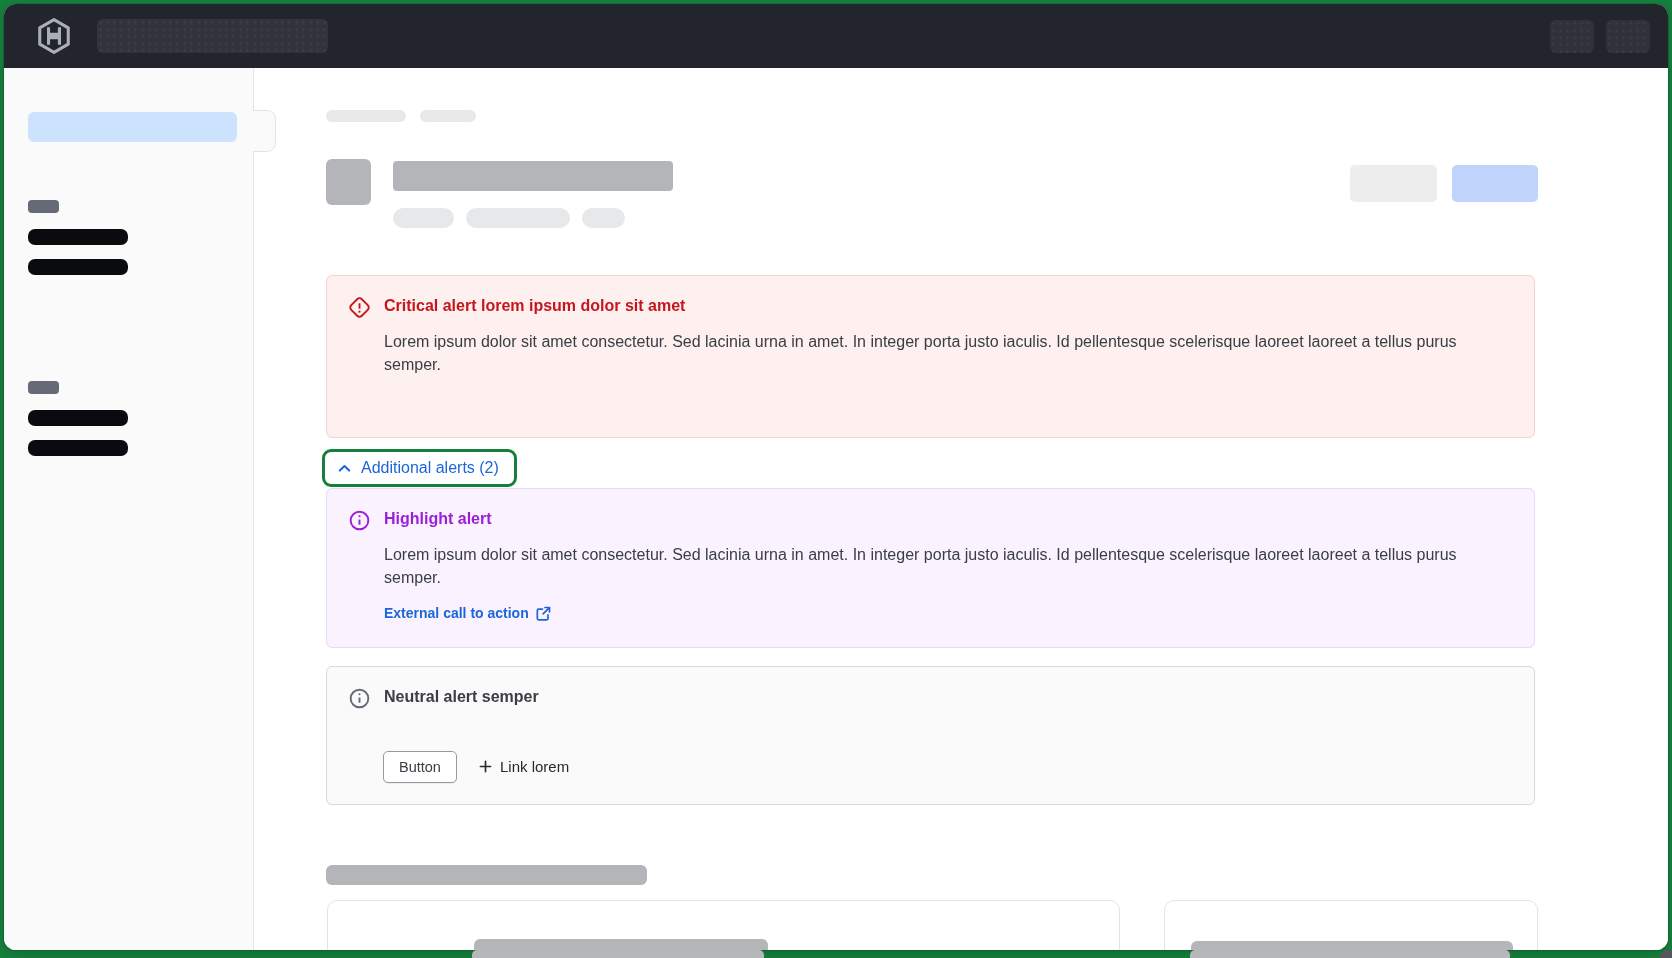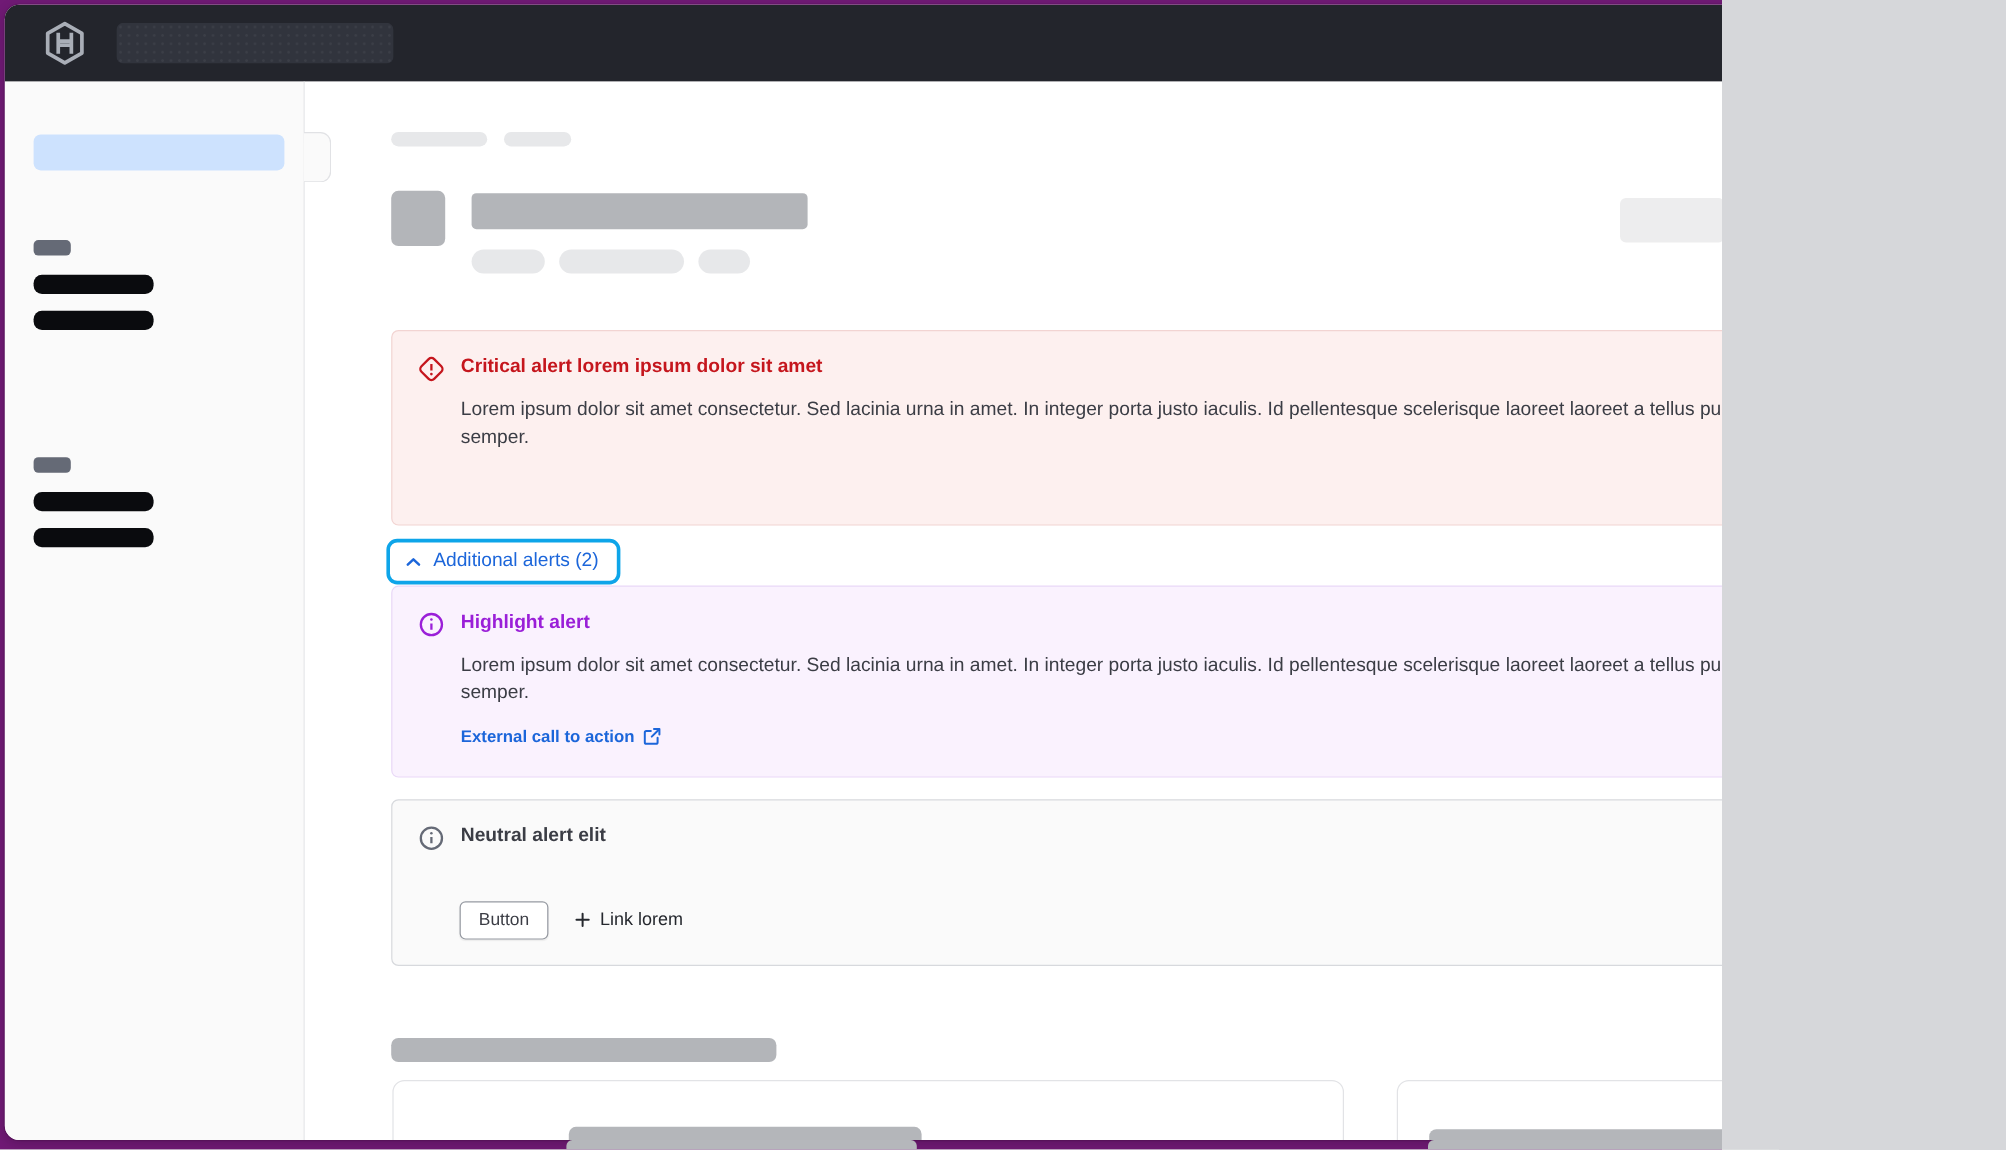--- a/index.html
+++ b/index.html
@@ -1,16 +1,16 @@
 <!DOCTYPE html>
 <html><head>
 <meta charset="utf-8">
 <style>
   html,body{margin:0;padding:0;background:#d6d7da;font-family:"Liberation Sans",sans-serif;}
-  #canvas{position:relative;width:1435px;height:958px;background:#701a75;overflow:hidden;}
+  #canvas{position:relative;width:1672px;height:958px;background:#15803d;overflow:hidden;}
   .window{position:absolute;left:4px;top:4px;width:1664px;height:946px;background:#ffffff;
           border-radius:12px;overflow:hidden;box-shadow:0 0 0 1px rgba(0,0,0,.10),0 3px 10px rgba(0,0,0,.18);}
   
   .topnav{position:absolute;left:0;top:0;width:100%;height:64px;background:#23252c;}
   .logo{position:absolute;left:31px;top:13px;width:38px;height:38px;color:#a9aeb7;}
   .nav-skel{position:absolute;left:93px;top:15px;width:231px;height:34px;border-radius:6px;background:#31343d;}
   .nav-sq{position:absolute;top:16px;width:44px;height:33px;border-radius:6px;background:#2f323b;}
   .nav-sq.one{left:1546px;} .nav-sq.two{left:1602px;}
   .dots-dark{background-image:radial-gradient(rgba(255,255,255,.05) 1px, transparent 1.2px);background-size:7px 7px;}
   .dots-light{background-image:radial-gradient(rgba(120,120,130,.12) 1px, transparent 1.2px);background-size:7px 7px;}
@@ -42,21 +42,21 @@
   .alert.highlight .a-icon{color:#9a1fd8;}
   .alert.neutral{top:598px;height:139px;background:#fafafa;border-color:#d7d9dd;}
   .alert.neutral .a-title{color:#3b3d45;}
   .alert.neutral .a-icon{color:#656a76;}
   .btn-secondary{display:inline-block;background:#ffffff;border:1px solid #969aa2;border-radius:5px;
       padding:7px 15px;font-size:14.5px;color:#3b3d45;box-shadow:0 1px 1px rgba(0,0,0,.06);cursor:pointer;}
   .link-blue{display:inline-flex;align-items:center;gap:7px;color:#1c66da;font-size:14px;font-weight:700;cursor:pointer;}
   .link-dark{display:inline-flex;align-items:center;gap:8px;color:#25282e;font-size:15px;font-weight:500;cursor:pointer;}
   
   .toggle{position:absolute;left:318px;top:381px;height:38px;display:inline-flex;align-items:center;
-      border:3px solid #0ea5e9;border-radius:9px;background:#ffffff;box-sizing:border-box;padding:0 15px 0 12px;cursor:pointer;}
+      border:3px solid #15803d;border-radius:9px;background:#ffffff;box-sizing:border-box;padding:0 15px 0 12px;cursor:pointer;}
   .toggle .t-label{color:#1c66da;font-size:16px;font-weight:500;margin-left:9px;}
   .toggle .chev{color:#1c66da;width:15px;height:15px;}
   
   .card{position:absolute;top:832px;bottom:-10px;background:#fff;border:1px solid #e2e3e6;border-radius:10px;box-sizing:border-box;}
   .card-bar{position:absolute;height:20px;background:#b4b6ba;border-radius:6px;}
   
   .gutter-bar{position:absolute;top:950px;height:8px;background:#b5b7bb;border-radius:5px 5px 0 0;}
   .corner-dark{position:absolute;top:950px;left:1660px;width:12px;height:8px;background:#55575d;border-radius:7px 0 0 0;}
   svg{display:block;}
 </style>
@@ -146,21 +146,21 @@
       </section>
 
       <section class="alert neutral" style="left:72px;">
         <span class="a-icon">
           <svg viewBox="0 0 24 24" width="23" height="23" fill="none" stroke="currentColor" stroke-width="2">
             <circle cx="12" cy="12" r="9.2"></circle>
             <line x1="12" y1="11" x2="12" y2="16.4"></line>
             <circle cx="12" cy="7.6" r="1.1" fill="currentColor" stroke="none"></circle>
           </svg>
         </span>
-        <h3 class="a-title" style="margin:0;">Neutral alert elit</h3>
+        <h3 class="a-title" style="margin:0;">Neutral alert semper</h3>
         <button class="btn-secondary abs" style="left:56px;top:84px;">Button</button>
         <a class="link-dark abs" style="left:152px;top:91px;">
           <span>
             <svg viewBox="0 0 14 14" width="13" height="13" fill="none" stroke="currentColor" stroke-width="1.8" stroke-linecap="round">
               <path d="M7 1.5 V12.5 M1.5 7 H12.5"></path>
             </svg>
           </span>
           <span>Link lorem</span>
         </a>
       </section>

